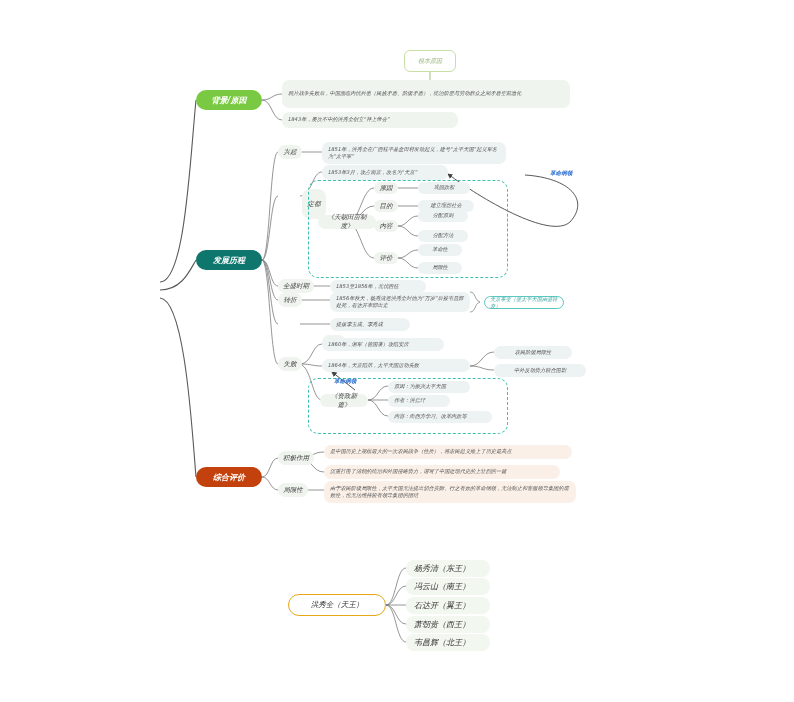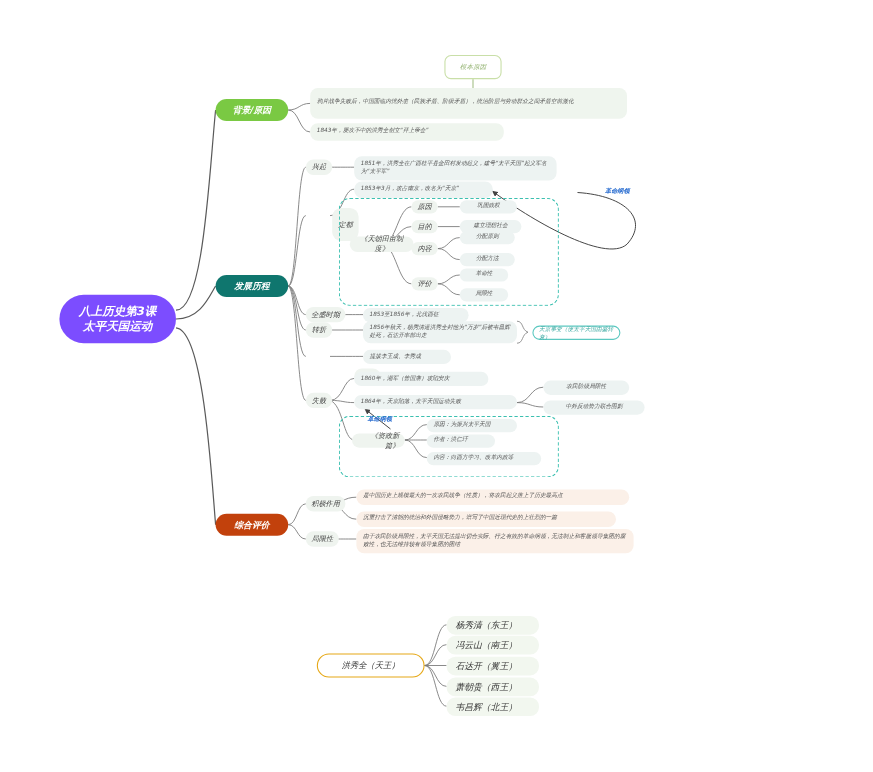--- a/index.html
+++ b/index.html
@@ -118,26 +118,20 @@
     <defs>
       <marker id="arrow" markerWidth="6" markerHeight="6" refX="5" refY="3" orient="auto">
         <path d="M0,0 L6,3 L0,6 z" fill="#444"></path>
       </marker>
     </defs>
     <g fill="none" stroke="#888" stroke-width="0.8">
       <path d="M470,292 C476,292 474,300 480,302 C474,304 476,312 470,312"></path>
     </g>
   </svg>
 
-  <div class="node root" style="left:54px;top:268px;width:106px;height:44px;">
-    <div>
-      <div>八上历史第3课</div>
-      <div>太平天国运动</div>
-    </div>
-  </div>
 
   <div class="node branch b-green" style="left:196px;top:90px;width:66px;height:20px;">背景/原因</div>
 
   <div class="node tagbox" style="left:404px;top:50px;width:52px;height:22px;">根本原因</div>
 
   <div class="node leaf leaf-green" style="left:282px;top:80px;width:288px;height:28px;">鸦片战争失败后，中国面临内忧外患（民族矛盾、阶级矛盾），统治阶层与劳动群众之间矛盾空前激化</div>
 
   <div class="node leaf leaf-green" style="left:282px;top:112px;width:176px;height:16px;">1843年，屡次不中的洪秀全创立“拜上帝会”</div>
 
   <div class="node branch b-teal" style="left:196px;top:250px;width:66px;height:20px;">发展历程</div>
@@ -184,21 +178,21 @@
   <div class="node leaf leaf-mint" style="left:322px;top:338px;width:122px;height:13px;">1860年，湘军（曾国藩）攻陷安庆</div>
   <div class="node leaf leaf-mint" style="left:322px;top:359px;width:148px;height:13px;">1864年，天京陷落，太平天国运动失败</div>
 
   <div class="node leaf leaf-mint" style="left:494px;top:346px;width:78px;height:13px;justify-content:center;">农民阶级局限性</div>
   <div class="node leaf leaf-mint" style="left:494px;top:364px;width:92px;height:13px;justify-content:center;">中外反动势力联合围剿</div>
 
   <div class="node dashbox" style="left:308px;top:378px;width:200px;height:56px;"></div>
 
   <div class="node bluelabel" style="left:334px;top:378px;">革命纲领</div>
 
-  <div class="node sub chip" style="left:320px;top:394px;width:48px;height:13px;text-align:right;">《资政新篇》</div>
+  <div class="node sub chip" style="left:320px;top:394px;width:48px;height:13px;">《资政新篇》</div>
 
   <div class="node leaf leaf-mint" style="left:388px;top:381px;width:82px;height:12px;">原因：为振兴太平天国</div>
   <div class="node leaf leaf-mint" style="left:388px;top:395px;width:62px;height:12px;">作者：洪仁玕</div>
   <div class="node leaf leaf-mint" style="left:388px;top:411px;width:104px;height:12px;">内容：向西方学习、改革内政等</div>
 
   <div class="node branch b-yellow" style="left:196px;top:467px;width:66px;height:20px;">综合评价</div>
 
   <div class="node sub chip" style="left:278px;top:451px;width:36px;height:14px;">积极作用</div>
 
   <div class="node leaf leaf-peach" style="left:324px;top:445px;width:248px;height:14px;">是中国历史上规模最大的一次农民战争（性质），将农民起义推上了历史最高点</div>

